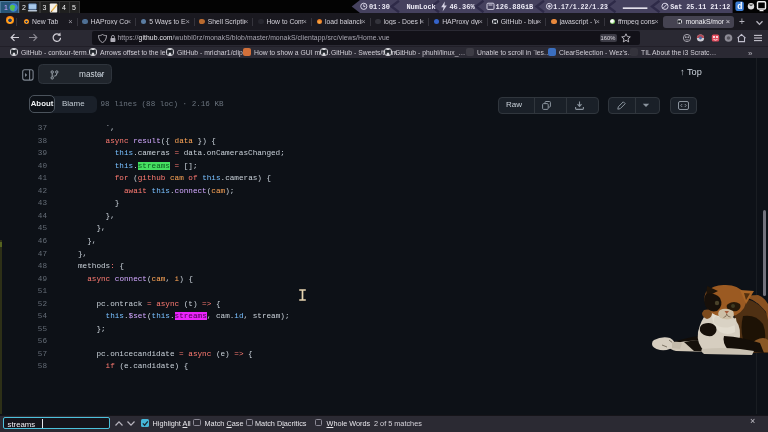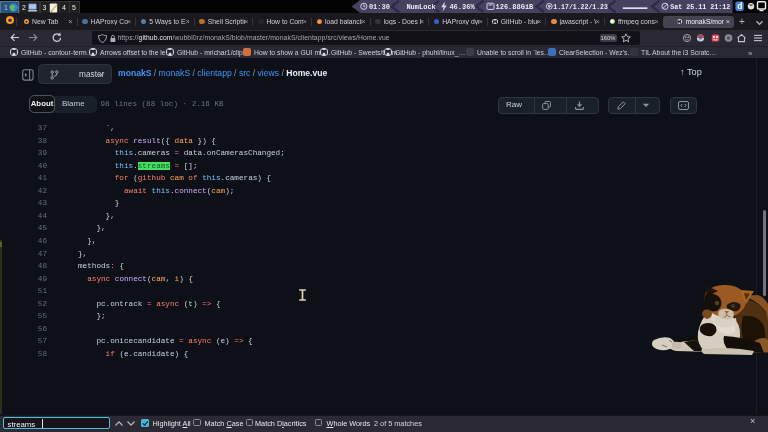--- a/index.html
+++ b/index.html
@@ -256,21 +256,20 @@
           <circle cx="2.2" cy="7.9" r="1.2"></circle>
           <circle cx="6.8" cy="2" r="1.2"></circle>
           <path d="M2.2 3.2 V6.7 M6.8 3.2 V3.8 A2.3 2.3 0 0 1 4.5 6.1 L3.6 6.1"></path>
         </g>
     </svg>
     <span class="abs" style="left:40px;top:4.2px;font-size:8.3px;color:#cdd4db">master</span>
     <svg class="abs" style="left:58px;top:8px" width="8" height="5" viewBox="0 0 8 5">
         <path d="M0.8 0.8 L4 4 L7.2 0.8Z" fill="#8b949e"></path>
       </svg>
   </div>
-  <div class="crumb abs" style="left:118px;top:9.8px"><a style="font-weight:bold">monakS</a> / <a>monakS</a> / <a>clientapp</a> / <a>src</a> / <a>views</a> / <span style="color:#e6edf3;font-weight:bold">Home.vue</span></div>
   <div class="abs" style="left:680px;top:8.6px;font-size:9.2px;color:#ccd4dc">↑ Top</div>
 
   <div class="abs" style="left:29px;top:37.5px;width:68px;height:17.5px;background:#1a2029;border-radius:5px"></div>
   <div class="abs" style="left:29px;top:37px;width:26px;height:18px;background:#0d1117;border:1px solid #4b535c;border-radius:5px;box-sizing:border-box;text-align:center;font-size:7.8px;font-weight:bold;color:#f0f3f6;line-height:16px">About</div>
   <div class="abs" style="left:62px;top:40.6px;font-size:8px;color:#c3ccd4">Blame</div>
   <div class="abs" style="left:100.5px;top:41.5px;font:7.6px 'Liberation Mono',monospace;color:#6a737d">98 lines (88 loc) · 2.16 KB</div>
 
   <div class="abs" style="left:498px;top:38.5px;width:101px;height:17px;border:1px solid #30363d;border-radius:4px;box-sizing:border-box;background:#1a2028">
     <span class="abs" style="left:7px;top:2.8px;font-size:8px;color:#c9d1d9;font-weight:500">Raw</span>
     <div class="abs" style="left:35px;top:0;width:1px;height:15px;background:#30363d"></div>
@@ -309,20 +308,21 @@
     <div class="cl"><span class="ln">42</span><span class="cd">          <span class="k">await</span> <span class="b">this</span>.<span class="f">connect</span>(<span class="o">cam</span>);</span></div>
     <div class="cl"><span class="ln">43</span><span class="cd">        }</span></div>
     <div class="cl"><span class="ln">44</span><span class="cd">      },</span></div>
     <div class="cl"><span class="ln">45</span><span class="cd">    },</span></div>
     <div class="cl"><span class="ln">46</span><span class="cd">  },</span></div>
     <div class="cl"><span class="ln">47</span><span class="cd">},</span></div>
     <div class="cl"><span class="ln">48</span><span class="cd">methods<span class="k">:</span> {</span></div>
     <div class="cl"><span class="ln">49</span><span class="cd">  <span class="k">async</span> <span class="f">connect</span>(<span class="o">cam</span>, <span class="o">i</span>) {</span></div>
     <div class="cl"><span class="ln">51</span><span class="cd"></span></div>
     <div class="cl"><span class="ln">52</span><span class="cd">    pc.ontrack <span class="k">=</span> <span class="k">async</span> (t) <span class="k">=&gt;</span> {</span></div>
+    <div class="cl"><span class="ln">54</span><span class="cd">      <span class="b">this</span>.<span class="f">$set</span>(<span class="b">this</span>.<span class="mm">streams</span>, cam.<span class="b">id</span>, stream);</span></div>
     <div class="cl"><span class="ln">55</span><span class="cd">    };</span></div>
     <div class="cl"><span class="ln">56</span><span class="cd"></span></div>
     <div class="cl"><span class="ln">57</span><span class="cd">    pc.onicecandidate <span class="k">=</span> <span class="k">async</span> (e) <span class="k">=&gt;</span> {</span></div>
     <div class="cl"><span class="ln">58</span><span class="cd">      <span class="k">if</span> (e.candidate) {</span></div>
   </div>
 
   <div class="abs" style="left:756px;top:0;width:1px;height:356px;background:rgba(255,255,255,0.05)"></div>
   <div class="abs" style="left:762.5px;top:152px;width:3.5px;height:86px;background:#73737d;border-radius:2px"></div>
   <div class="abs" style="left:0;top:182px;width:1.5px;height:174px;background:#2d3017"></div>
   <div class="abs" style="left:0;top:184px;width:2px;height:5px;background:#55631f"></div>

